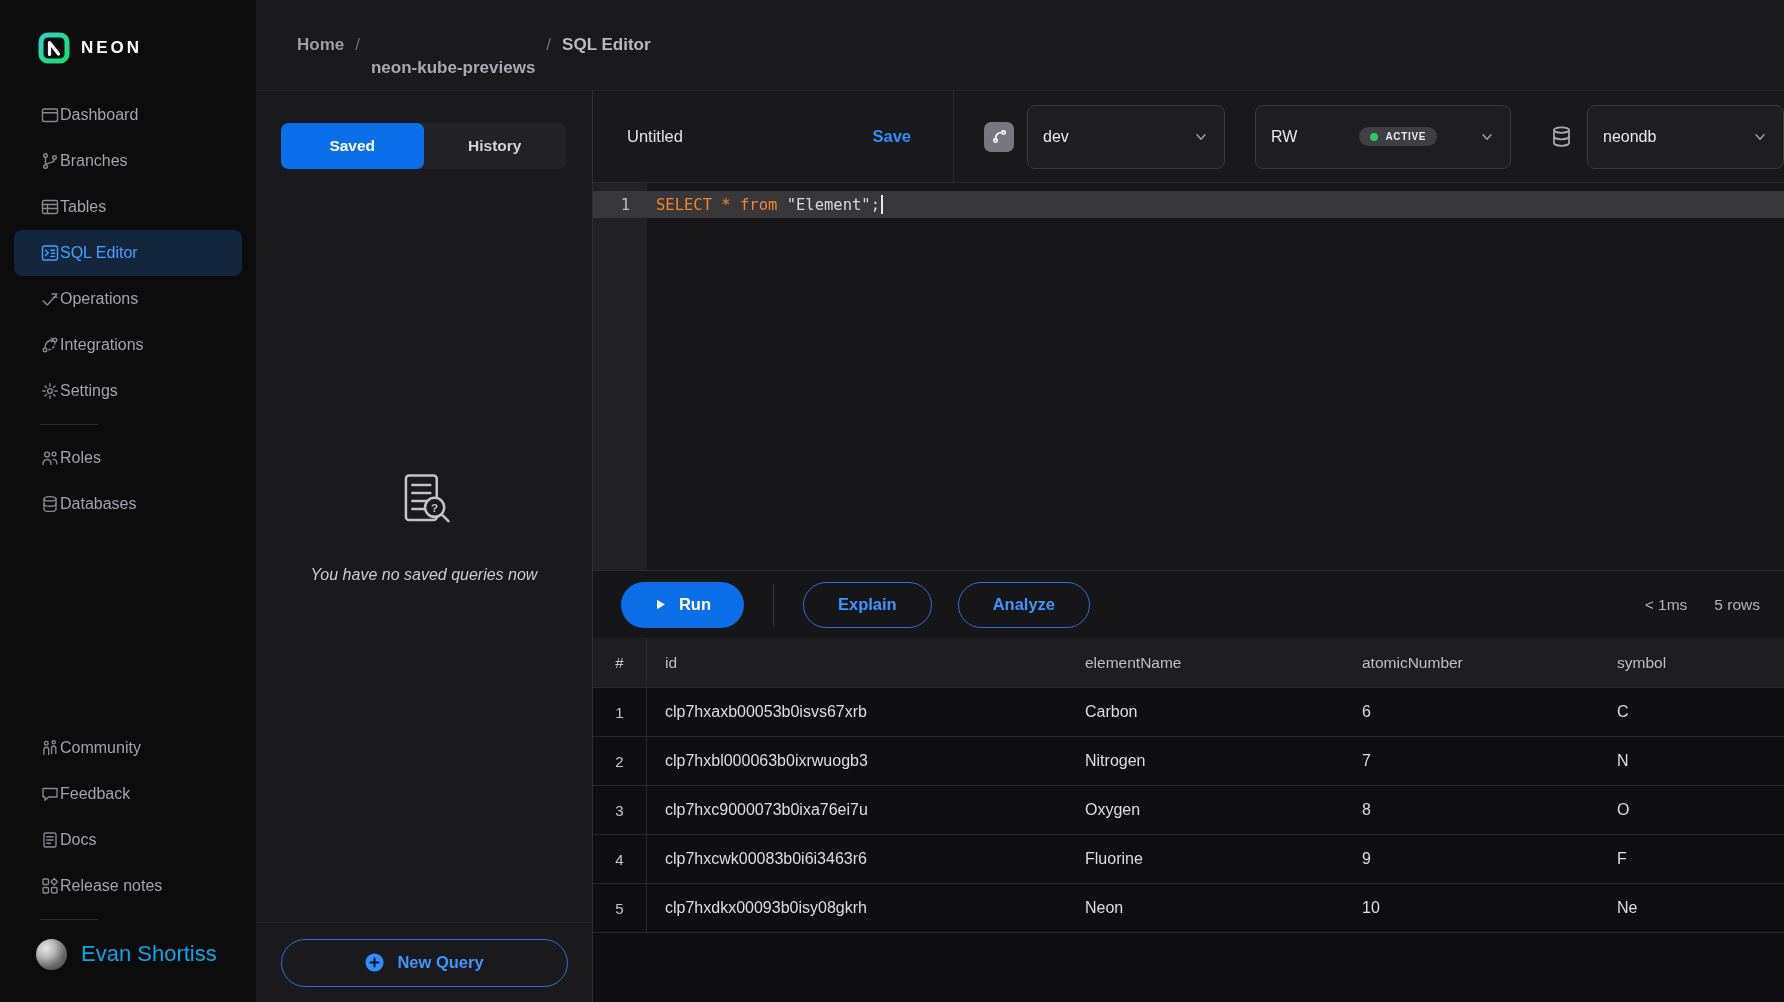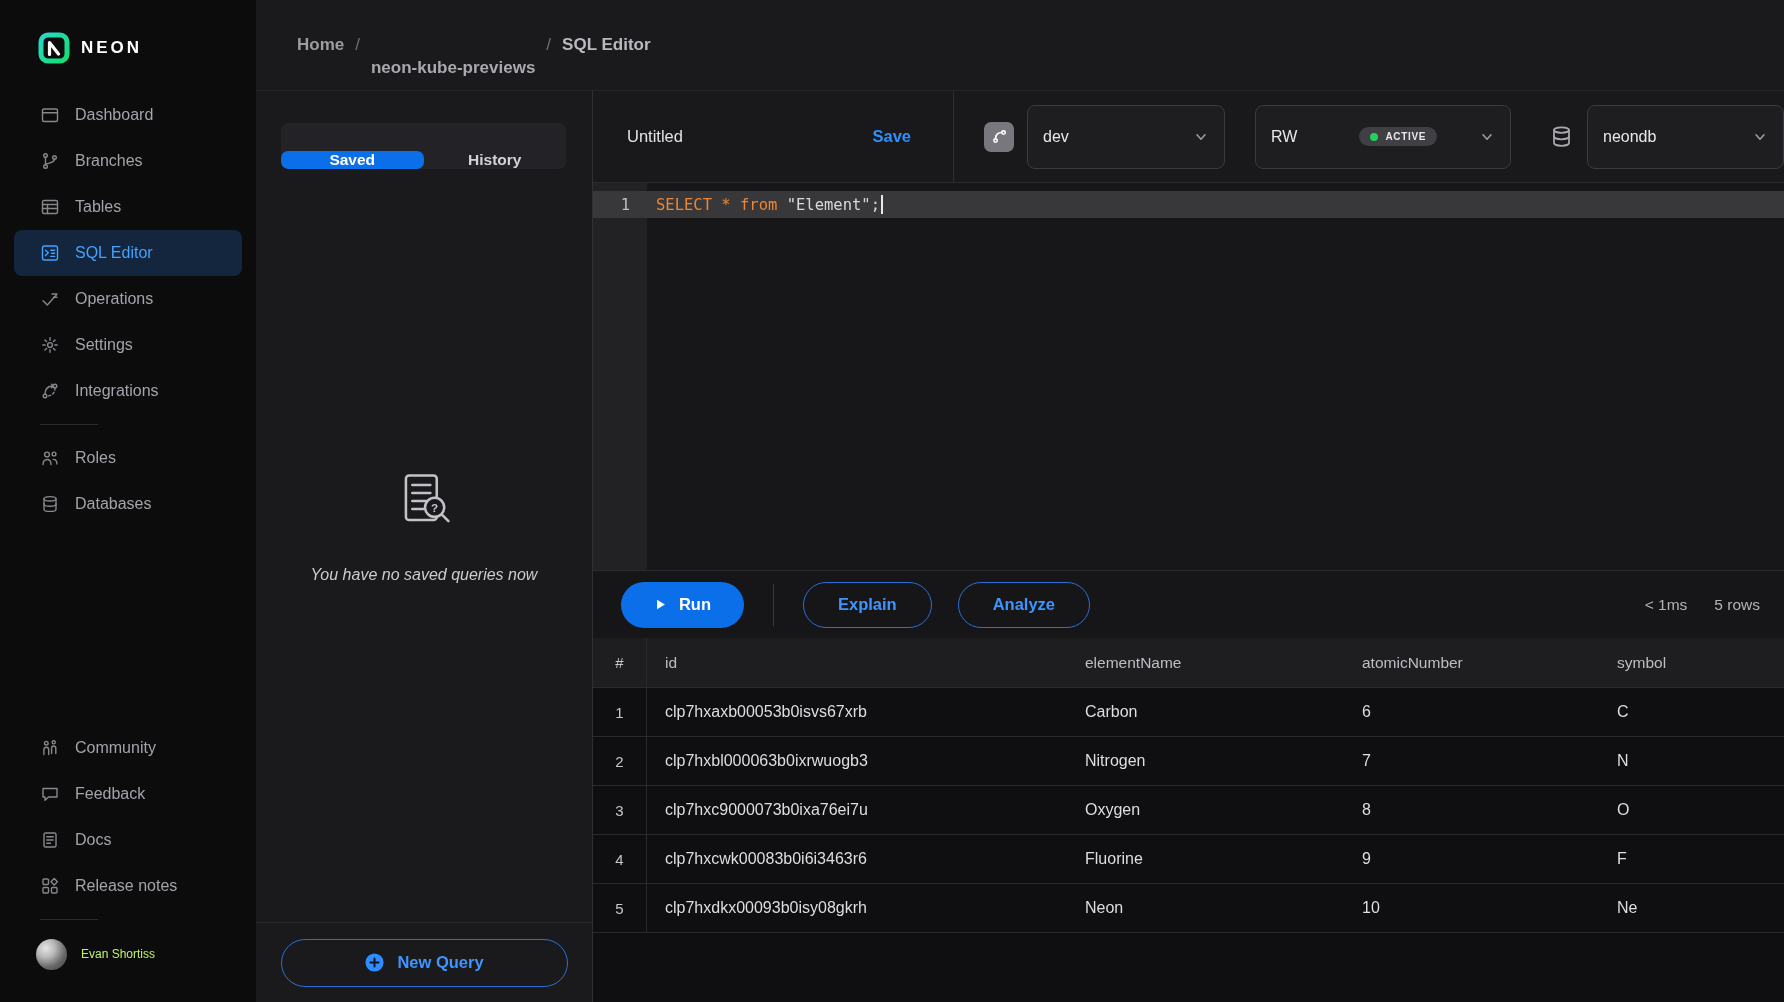--- a/index.html
+++ b/index.html
@@ -13,45 +13,45 @@
   html,body{background:#0c0c0d;}
   body{font-family:"Liberation Sans",sans-serif;color:var(--txt);}
   .app{width:1784px;height:1002px;display:flex;overflow:hidden;background:var(--sidebar-bg);}
 
   
   .sidebar{width:256px;flex:none;display:flex;flex-direction:column;padding:30px 0 24px 0;background:var(--sidebar-bg);}
   .logo-row{display:flex;align-items:center;gap:11px;padding-left:38px;height:36px;margin-bottom:26px;cursor:pointer;}
   .logo-row svg{width:32px;height:32px;display:block;}
   .wordmark{font-size:17px;font-weight:800;letter-spacing:3px;color:#fff;}
   .nav{display:flex;flex-direction:column;}
-  .nav-item{display:flex;align-items:center;gap:15px;height:46px;padding-left:40px;margin:0 14px;border-radius:8px;color:var(--txt-2);font-size:16px;cursor:pointer;padding-left:26px;}
+  .nav-item{display:flex;align-items:center;height:46px;padding-left:40px;margin:0 14px;border-radius:8px;color:var(--txt-2);font-size:16px;cursor:pointer;padding-left:26px;}
   .nav-item .nav-icon{width:20px;height:20px;color:#87878d;display:inline-flex;}
   .nav-icon svg{width:20px;height:20px;}
   .nav-item.active{background:#13263d;color:#43a1ff;}
   .nav-item.active .nav-icon{color:#43a1ff;}
   .nav-divider{height:1px;width:58px;background:#2c2c30;margin:10px 0 10px 40px;}
   .nav-bottom-wrap{margin-top:auto;}
   .user-row{display:flex;align-items:center;gap:14px;height:48px;margin:8px 14px 0 14px;padding-left:22px;border-radius:8px;cursor:pointer;}
   .avatar{width:31px;height:31px;border-radius:50%;background:radial-gradient(circle at 32% 30%,#e6e6e6 0%,#b9b9b9 30%,#6a6a6a 62%,#3a3a3a 100%);flex:none;}
-  .user-name{font-size:12px;color:#bef264;}
+  .user-name{font-size:22px;color:#0ea5e9;}
 
   
   .main{flex:1;display:flex;flex-direction:column;background:var(--panel-bg);min-width:0;}
   .main-header{height:91px;flex:none;display:flex;align-items:center;padding-left:41px;border-bottom:1px solid #252529;}
   .breadcrumb{display:flex;align-items:center;gap:11px;font-size:17px;font-weight:700;}
   .crumb-a{color:#9c9ca3;text-decoration:none;cursor:pointer;}
   .crumb-b{color:#a8a8af;text-decoration:none;cursor:pointer;margin-top:46px;}
   .crumb-sep{color:#6e6e76;font-weight:400;}
   .crumb-cur{color:#b9b9c0;}
 
   .content{flex:1;display:flex;min-height:0;}
 
   
   .queries-panel{width:337px;flex:none;display:flex;flex-direction:column;border-right:1px solid #303034;background:var(--panel-bg);}
-  .tabs{display:flex;margin:32px 26px 0 25px;height:46px;flex:none;background:#232327;border-radius:7px;overflow:hidden;align-items:flex-end;}
+  .tabs{display:flex;margin:32px 26px 0 25px;height:46px;flex:none;background:#232327;border-radius:7px;overflow:hidden;}
   .tab{flex:1;border:none;background:transparent;color:#d2d2d7;font-size:15.5px;font-weight:600;font-family:inherit;cursor:pointer;}
   .tab.active{background:var(--accent-blue);color:#fff;border-radius:7px;}
   .empty-state{flex:1;display:flex;flex-direction:column;align-items:center;justify-content:center;gap:30px;padding-bottom:40px;}
   .empty-state svg{width:68px;height:68px;}
   .empty-text{font-size:16px;color:#cbcbd0;font-style:italic;}
   .panel-footer{flex:none;height:80px;border-top:1px solid #28282c;display:flex;align-items:center;justify-content:center;}
   .new-query{display:flex;align-items:center;justify-content:center;gap:12px;width:287px;height:48px;border-radius:24px;background:transparent;border:1px solid #2b6fd6;color:var(--link-blue);font-size:16.5px;font-weight:700;font-family:inherit;cursor:pointer;}
   .new-query svg{width:21px;height:21px;}
 
   
@@ -170,37 +170,37 @@
               <path d="M3 11.8 l4.3 4.2 L16.5 5.8"></path>
               <line x1="12" y1="5" x2="17" y2="5"></line>
               <line x1="13.6" y1="8.3" x2="17" y2="8.3"></line>
             </svg>
           </span>
           <span class="nav-label">Operations</span>
         </div>
         <div class="nav-item">
           <span class="nav-icon">
             <svg viewBox="0 0 20 20" fill="none" stroke="currentColor" stroke-width="1.4" stroke-linecap="round" stroke-linejoin="round">
-              <circle cx="10" cy="10" r="2.4"></circle>
-              <path d="M10 2.8v2.4 M10 14.8v2.4 M2.8 10h2.4 M14.8 10h2.4 M4.9 4.9l1.7 1.7 M13.4 13.4l1.7 1.7 M15.1 4.9l-1.7 1.7 M6.6 13.4l-1.7 1.7"></path>
-            </svg>
-          </span>
-          <span class="nav-label">Settings</span>
-        </div>
-        <div class="nav-item">
-          <span class="nav-icon">
-            <svg viewBox="0 0 20 20" fill="none" stroke="currentColor" stroke-width="1.4" stroke-linecap="round" stroke-linejoin="round">
               <circle cx="5" cy="15" r="1.8"></circle>
               <circle cx="15" cy="5" r="1.8"></circle>
               <path d="M5 13.2 C5 8 8 5 13.2 5"></path>
               <path d="M11.6 3.3 L13.4 5 l-1.8 1.7"></path>
               <path d="M15 6.8 C15 12 12 15 6.8 15" stroke-dasharray="2.2 2.4"></path>
             </svg>
           </span>
           <span class="nav-label">Integrations</span>
+        </div>
+        <div class="nav-item">
+          <span class="nav-icon">
+            <svg viewBox="0 0 20 20" fill="none" stroke="currentColor" stroke-width="1.4" stroke-linecap="round" stroke-linejoin="round">
+              <circle cx="10" cy="10" r="2.4"></circle>
+              <path d="M10 2.8v2.4 M10 14.8v2.4 M2.8 10h2.4 M14.8 10h2.4 M4.9 4.9l1.7 1.7 M13.4 13.4l1.7 1.7 M15.1 4.9l-1.7 1.7 M6.6 13.4l-1.7 1.7"></path>
+            </svg>
+          </span>
+          <span class="nav-label">Settings</span>
         </div>
       </nav>
     <div class="nav-divider"></div>
     <nav class="nav" id="nav-g1">
         <div class="nav-item">
           <span class="nav-icon">
             <svg viewBox="0 0 20 20" fill="none" stroke="currentColor" stroke-width="1.4" stroke-linecap="round" stroke-linejoin="round">
               <circle cx="7" cy="6.5" r="2.4"></circle>
               <path d="M3 16.5 c0-3.2 1.8-5 4-5 s4 1.8 4 5"></path>
               <circle cx="14" cy="6" r="1.9"></circle>

